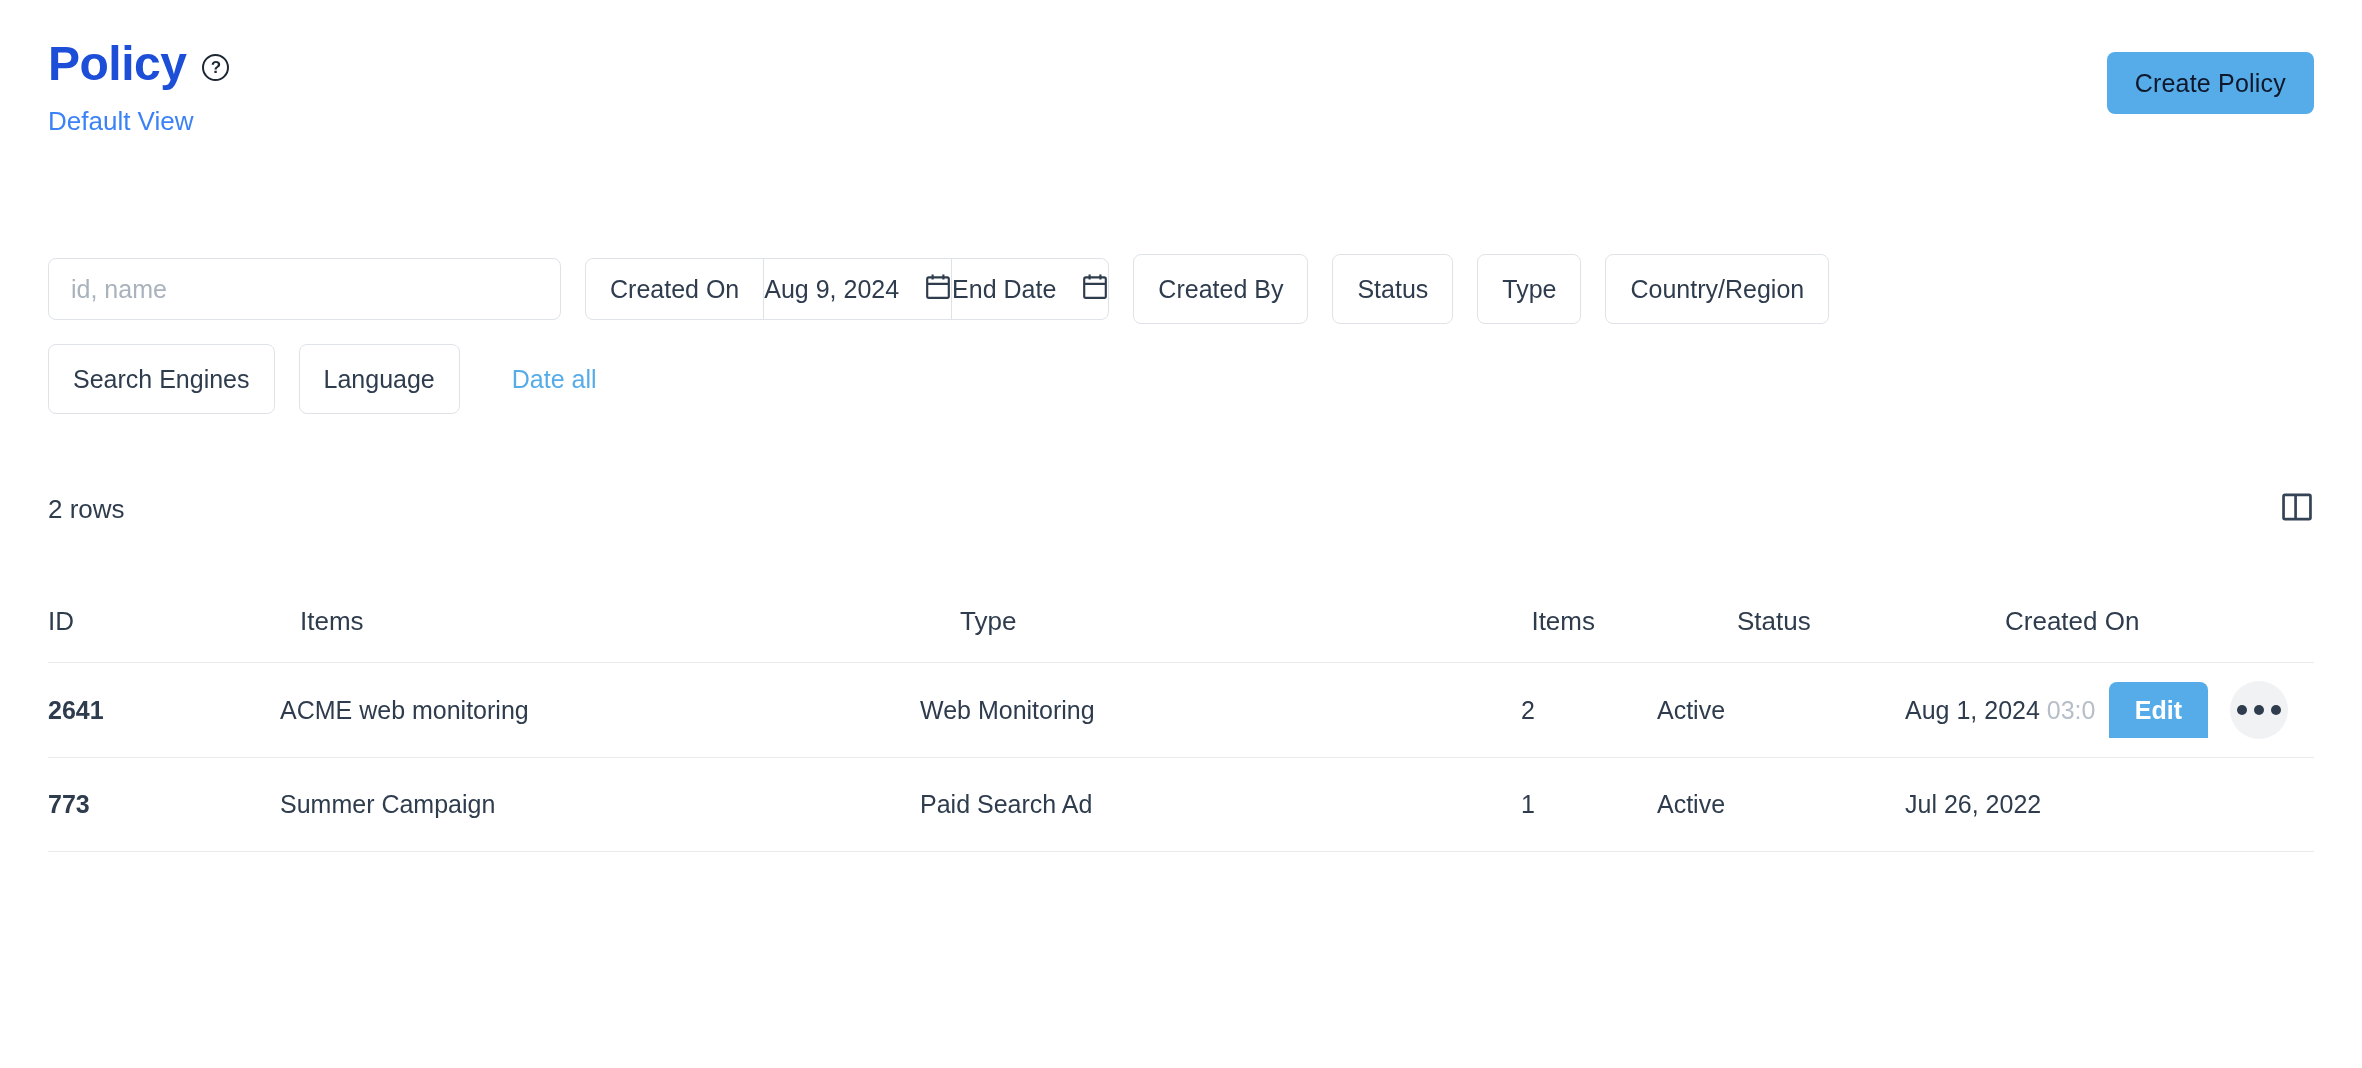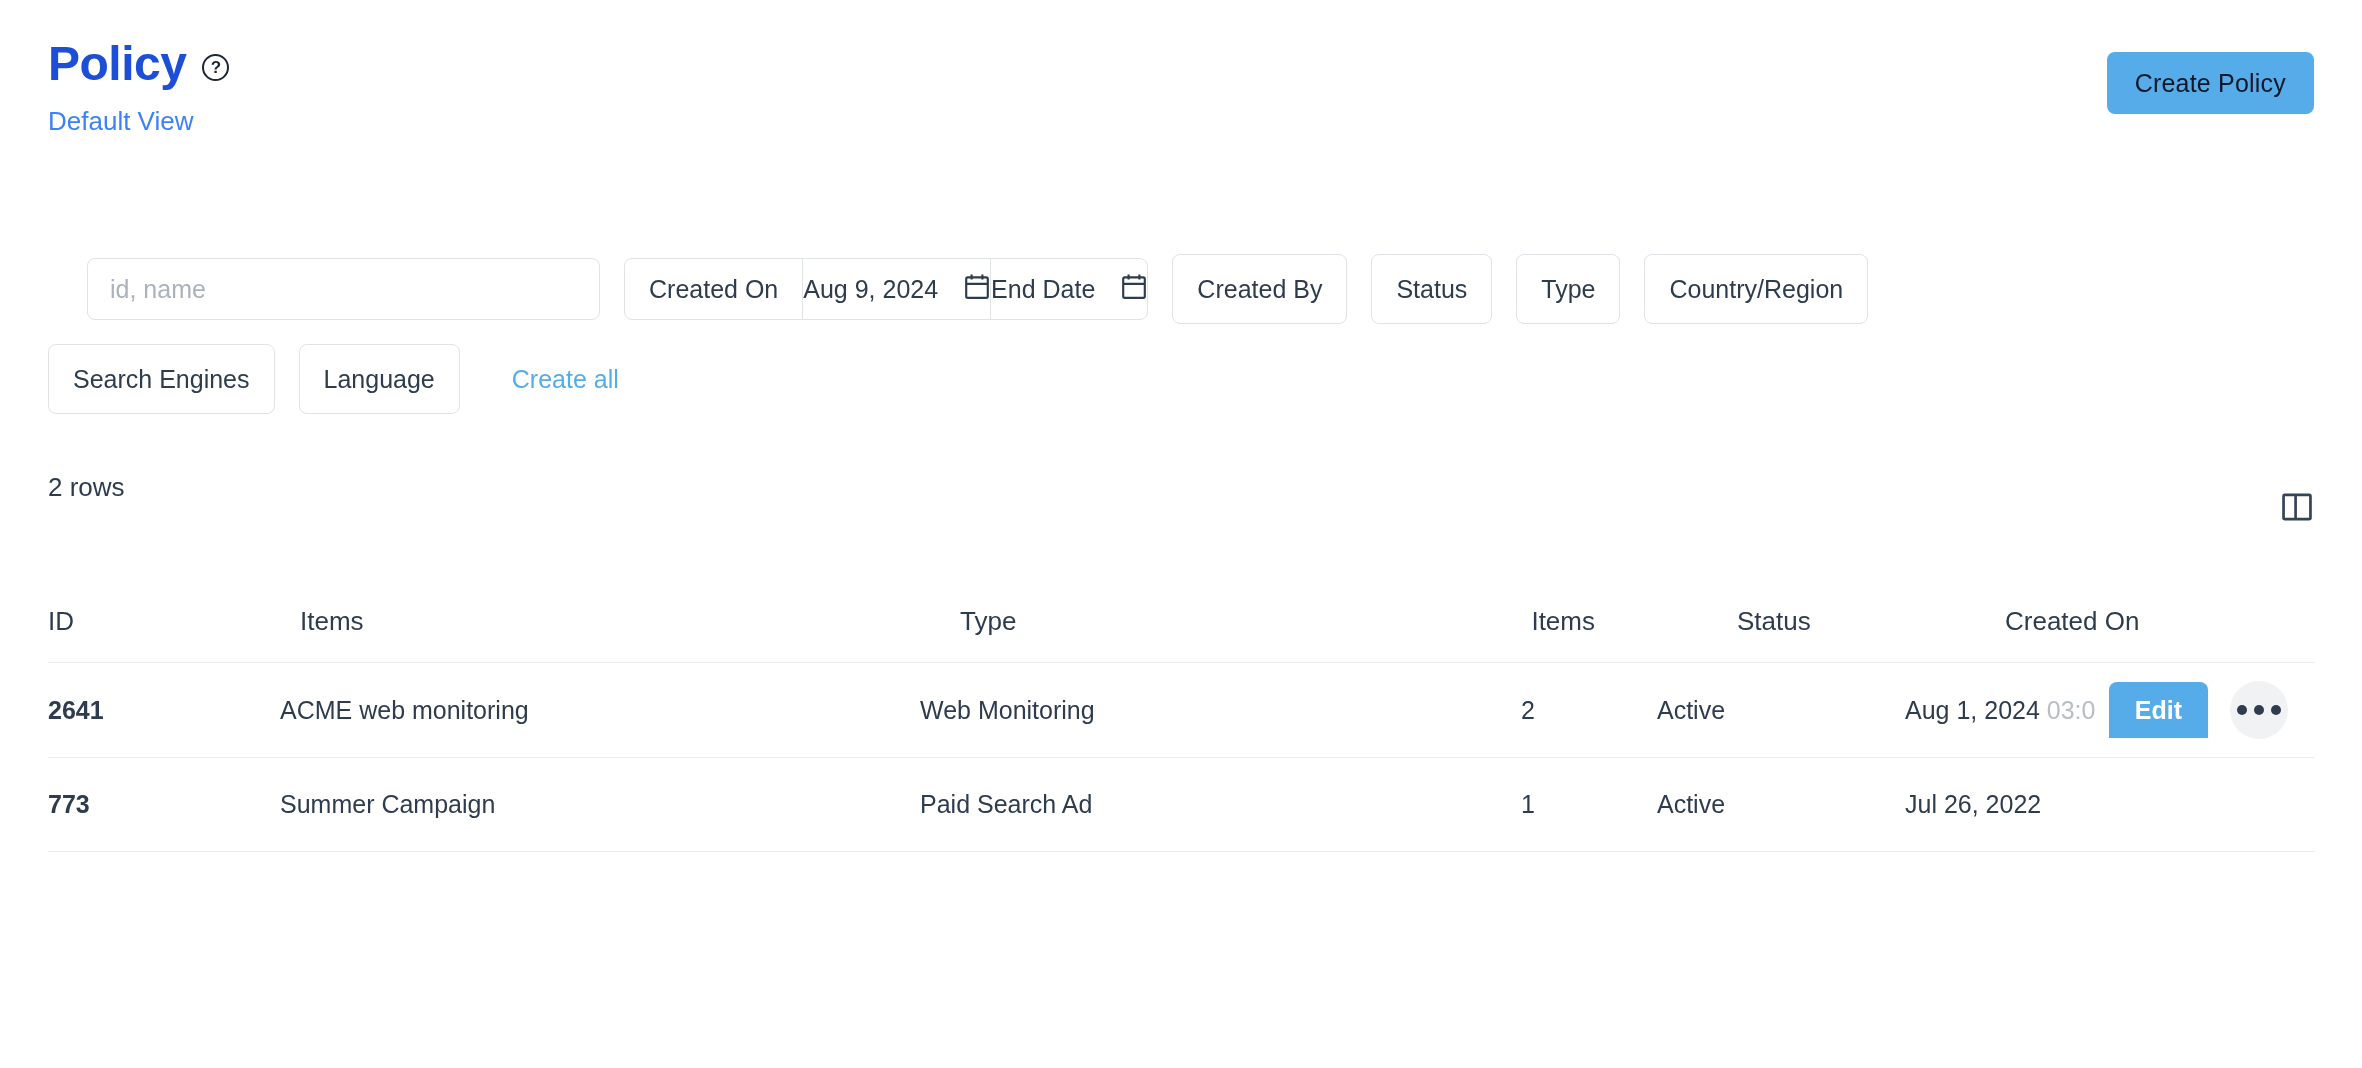--- a/index.html
+++ b/index.html
@@ -43,21 +43,21 @@
   
   .filters { position: absolute; left: 48px; top: 254px; width: 2270px; }
   .filter-row { display: flex; align-items: center; gap: 24px; }
   .filter-row + .filter-row { margin-top: 20px; }
 
   .search-box {
     width: 513px; height: 62px;
     border: 1px solid #dfe3e8; border-radius: 8px;
     padding: 0 22px; font-size: 25px; color: #2e3c4d;
     font-family: "Liberation Sans", sans-serif;
-    background: #fff; outline: none; margin-left: 39px;
+    background: #fff; outline: none;
   }
   .search-box::placeholder { color: #a9b2bd; }
 
   .chip {
     height: 70px; border: 1px solid #dfe3e8; border-radius: 8px;
     display: flex; align-items: center; padding: 0 24px;
     font-size: 25px; color: #2e3c4d; background: #fff;
     cursor: pointer; white-space: nowrap;
   }
 
@@ -74,21 +74,21 @@
   .cal-ico { display: block; }
 
   .clear-all {
     font-size: 25px; color: #56ace8; cursor: pointer;
     margin-left: 28px; background: none; border: none;
     font-family: "Liberation Sans", sans-serif; padding: 0;
   }
 
   
   .rowcount {
-    position: absolute; left: 48px; top: 472px;
+    position: absolute; left: 48px; top: 494px;
     font-size: 26px; color: #2e3c4d;
   }
   .cols-btn {
     position: absolute; right: 48px; top: 490px;
     width: 34px; height: 34px; cursor: pointer;
   }
 
   
   .table { position: absolute; left: 48px; top: 580px; width: 2266px; }
   .trow { display: flex; align-items: center; }
@@ -194,21 +194,21 @@
 
       <div class="chip">Created By</div>
       <div class="chip">Status</div>
       <div class="chip">Type</div>
       <div class="chip">Country/Region</div>
     </div>
 
     <div class="filter-row">
       <div class="chip">Search Engines</div>
       <div class="chip">Language</div>
-      <button class="clear-all">Create all</button>
+      <button class="clear-all">Date all</button>
     </div>
   </div>
 
   <div class="rowcount">2 rows</div>
   <div class="cols-btn">
     <svg width="34" height="34" viewBox="0 0 24 24" fill="none" stroke="#344356" stroke-width="1.9">
       <rect x="2.5" y="3.5" width="19" height="17" rx="1"></rect>
       <line x1="11" y1="3.5" x2="11" y2="20.5"></line>
     </svg>
   </div>

